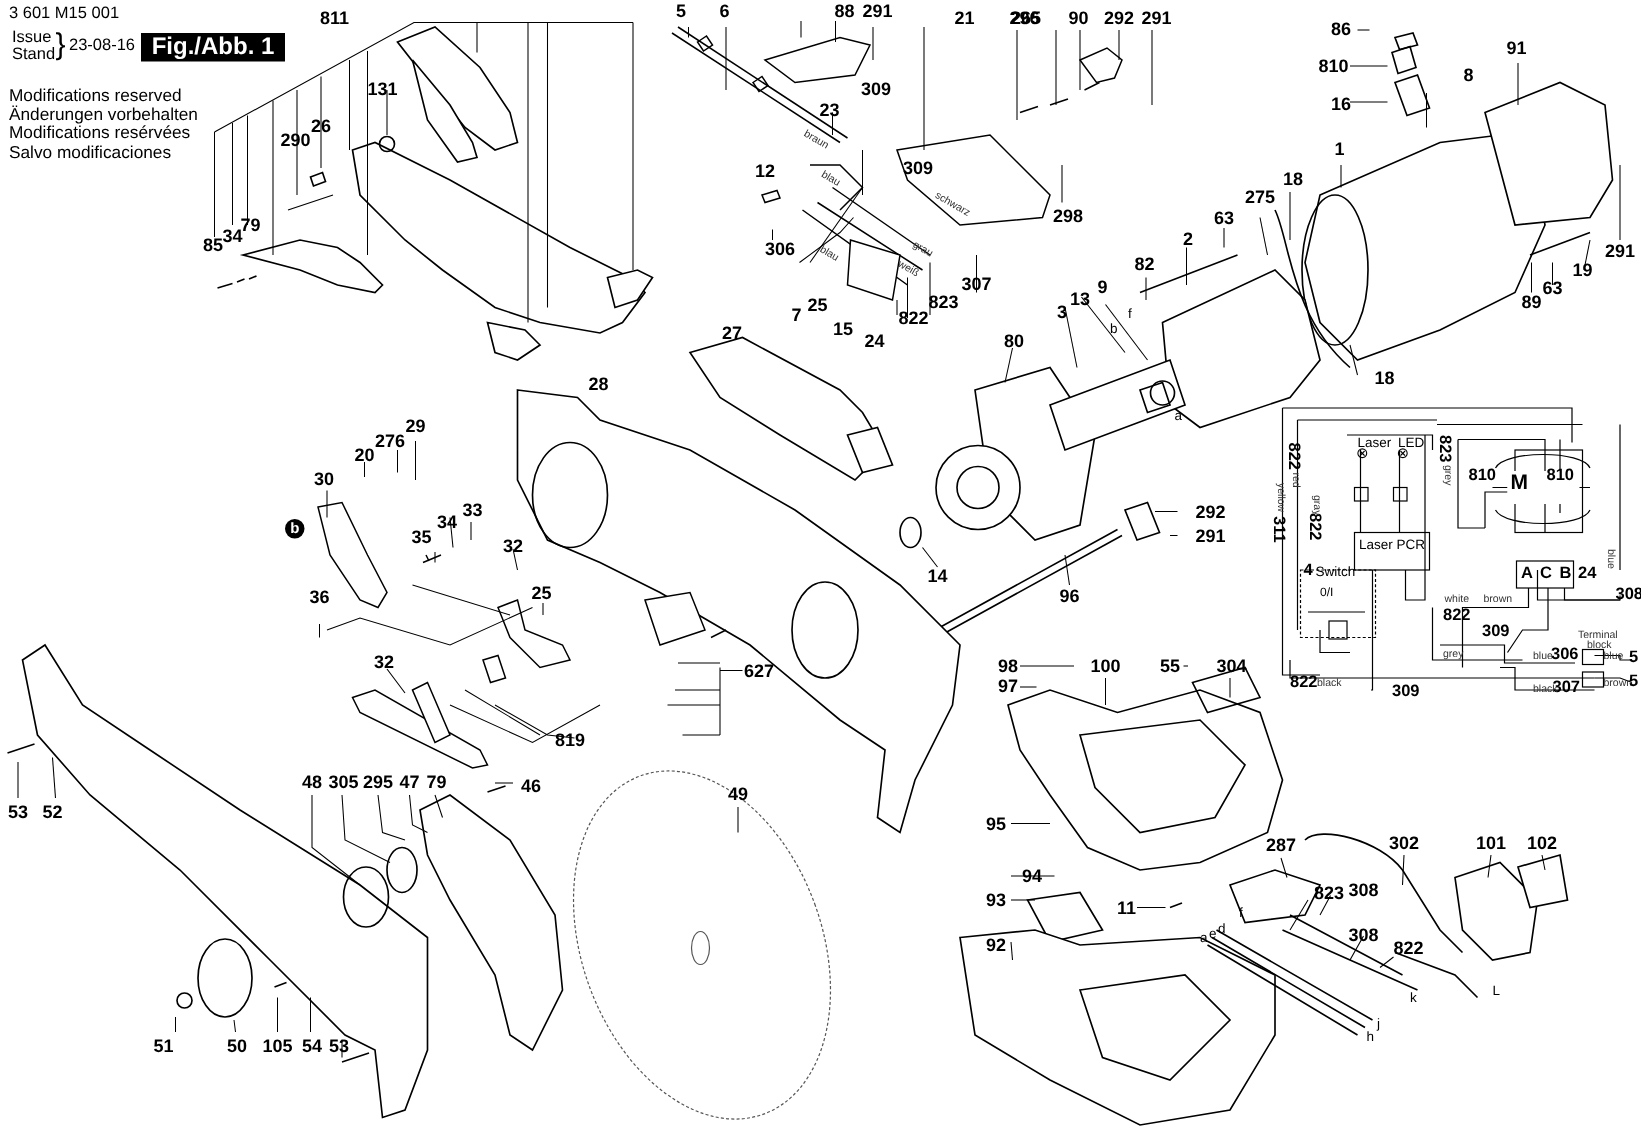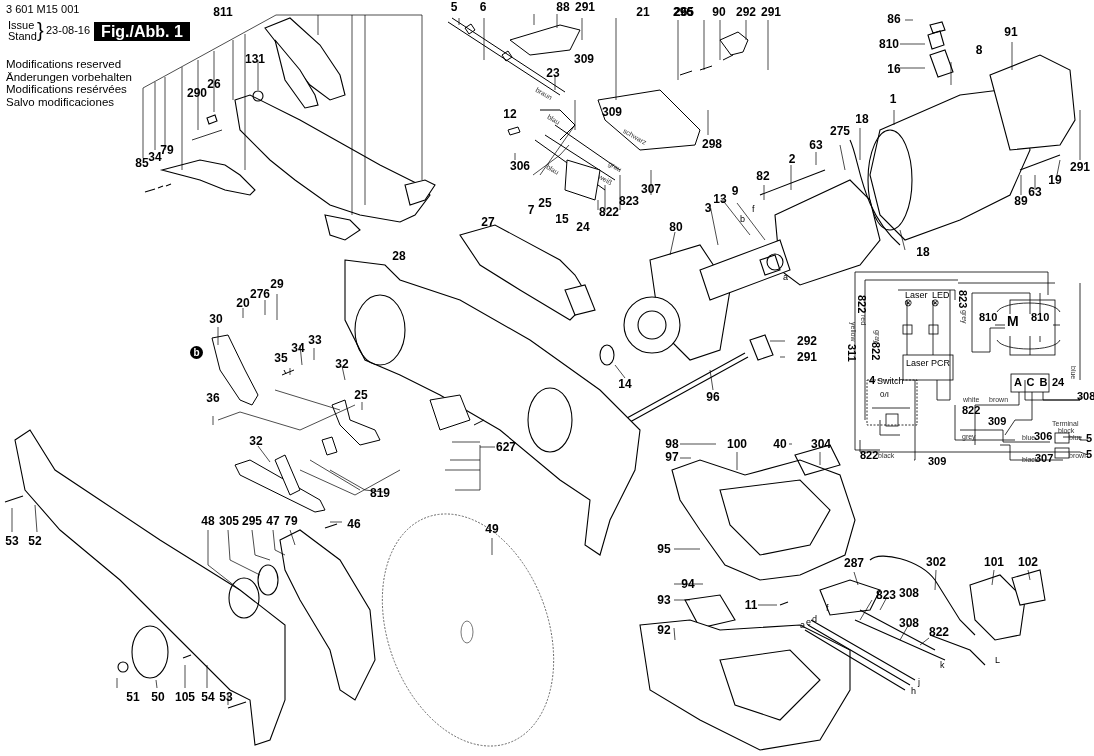--- a/index.html
+++ b/index.html
@@ -379,30 +379,30 @@
 <div class="lbl" style="left:380px;top:493px;">819</div>
 <div class="lbl" style="left:354px;top:524px;">46</div>
 <div class="lbl" style="left:208px;top:521px;">48</div>
 <div class="lbl" style="left:229px;top:521px;">305</div>
 <div class="lbl" style="left:252px;top:521px;">295</div>
 <div class="lbl" style="left:273px;top:521px;">47</div>
 <div class="lbl" style="left:291px;top:521px;">79</div>
 <div class="lbl" style="left:492px;top:529px;">49</div>
 <div class="lbl" style="left:12px;top:541px;">53</div>
 <div class="lbl" style="left:35px;top:541px;">52</div>
-<div class="lbl" style="left:133px;top:697px;">51</div>
+<div class="lbl" style="left:109px;top:697px;">51</div>
 <div class="lbl" style="left:158px;top:697px;">50</div>
 <div class="lbl" style="left:185px;top:697px;">105</div>
 <div class="lbl" style="left:208px;top:697px;">54</div>
 <div class="lbl" style="left:226px;top:697px;">53</div>
 
 <div class="lbl" style="left:672px;top:444px;">98</div>
 <div class="lbl" style="left:672px;top:457px;">97</div>
 <div class="lbl" style="left:737px;top:444px;">100</div>
-<div class="lbl" style="left:780px;top:444px;">40</div>
+<div class="lbl" style="left:780px;top:444px;">55</div>
 <div class="lbl" style="left:821px;top:444px;">304</div>
 <div class="lbl" style="left:664px;top:549px;">95</div>
 <div class="lbl" style="left:664px;top:584px;margin-left:24px;">94</div>
 <div class="lbl" style="left:664px;top:600px;">93</div>
 <div class="lbl" style="left:751px;top:605px;">11</div>
 <div class="lbl" style="left:664px;top:630px;">92</div>
 
 <div class="lbl" style="left:854px;top:563px;">287</div>
 <div class="lbl" style="left:936px;top:562px;">302</div>
 <div class="lbl" style="left:994px;top:562px;">101</div>

